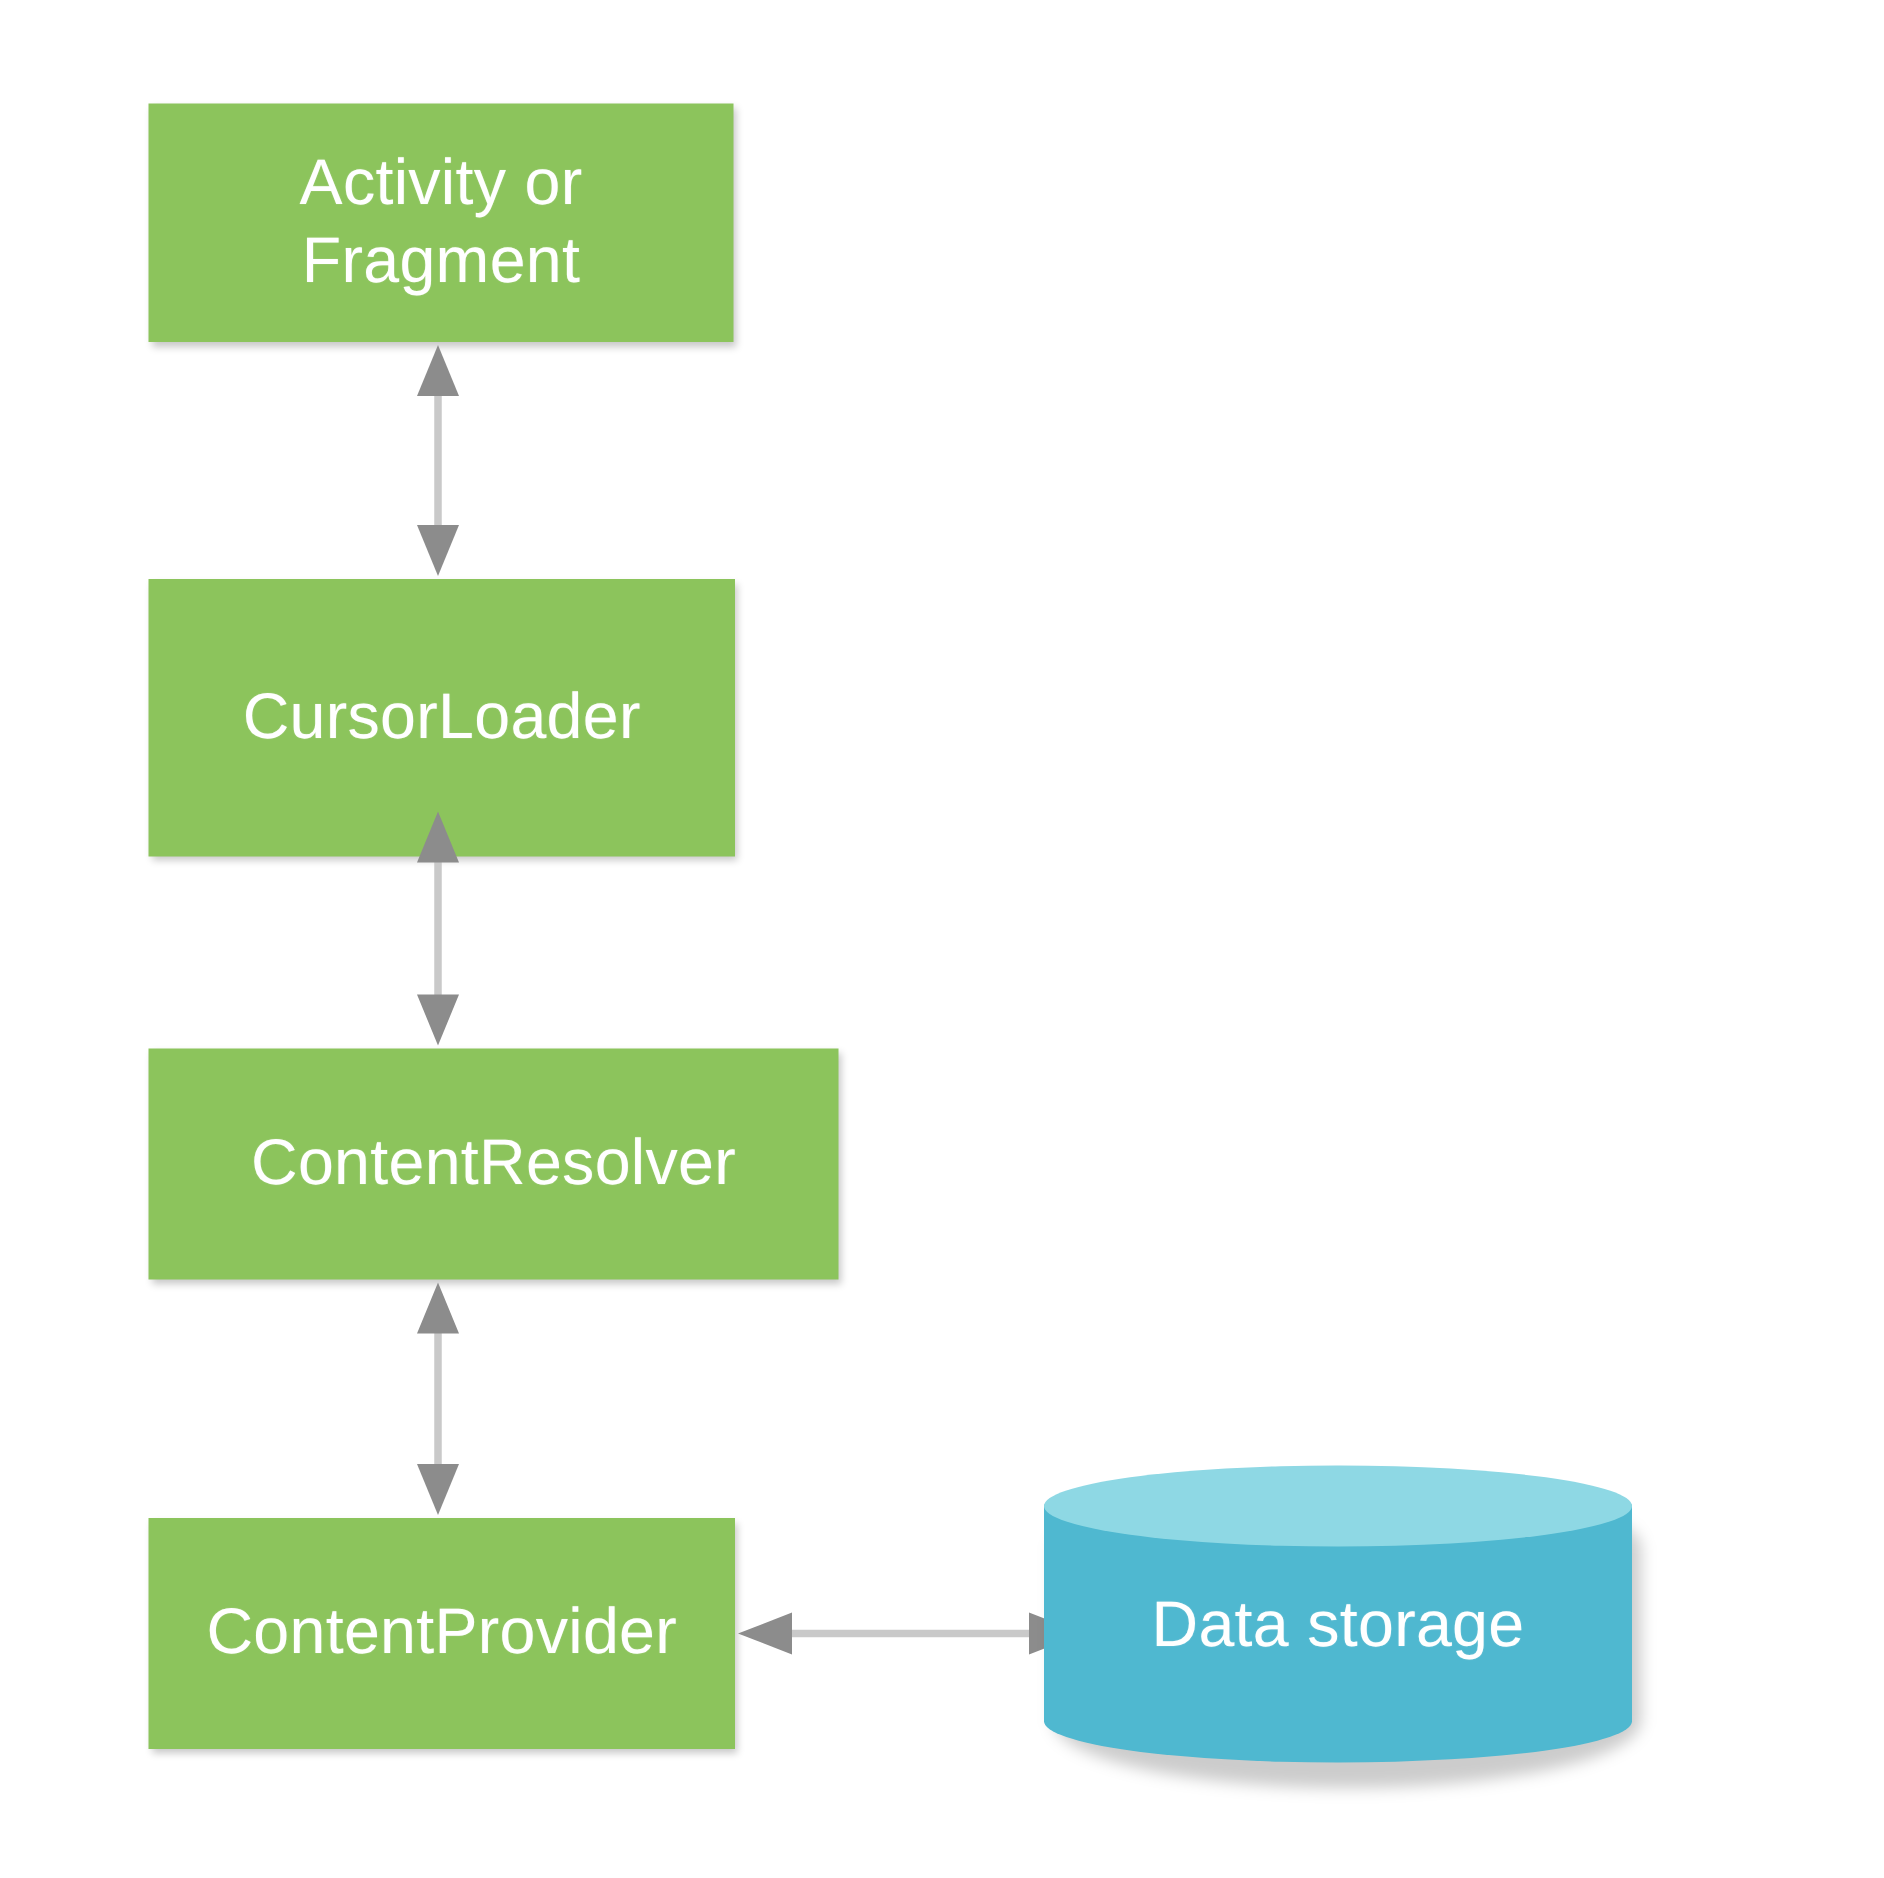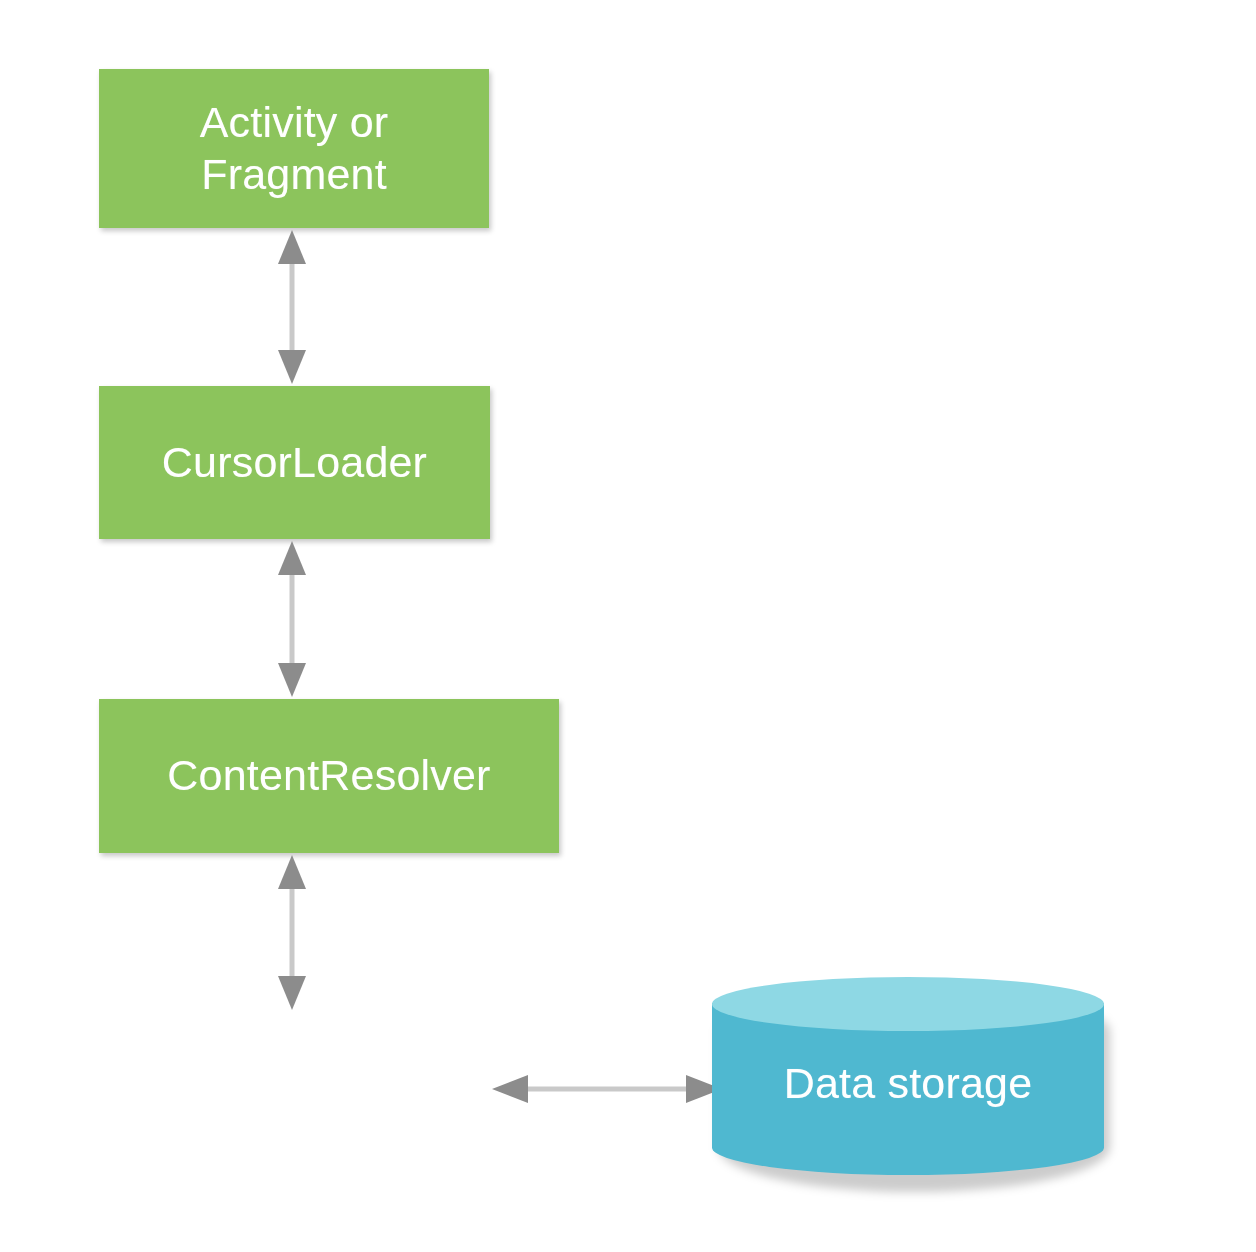--- a/index.html
+++ b/index.html
@@ -33,39 +33,39 @@
     color: #ffffff;
     font-size: 43px;
     line-height: 1.19;
     text-align: center;
     white-space: pre-line;
     letter-spacing: 0.2px;
     text-shadow: 0 0 1px rgba(255,255,255,0.35);
   }
 
   #box-activity  { left: 99px;  top: 69px;   width: 390px; height: 159px; }
-  #box-cursor    { left: 99px;  top: 386px;  width: 391px; height: 153px; }
+  #box-cursor    { left: 99px;  top: 386px;  width: 391px; height: 185px; }
   #box-resolver  { left: 99px;  top: 699px;  width: 460px; height: 154px; }
   #box-provider  { left: 99px;  top: 1012px; width: 391px; height: 154px; }
 
   
   .arrow {
     position: absolute;
   }
   .arrow svg { display: block; overflow: visible; }
 
   #arrow-activity-cursor  { left: 264px; top: 228px; width: 56px; height: 158px; }
   #arrow-cursor-resolver  { left: 264px; top: 539px; width: 56px; height: 160px; }
   #arrow-resolver-provider{ left: 264px; top: 853px; width: 56px; height: 159px; }
   #arrow-provider-storage { left: 490px; top: 1062px; width: 234px; height: 54px; }
 
   
   #cylinder {
     position: absolute;
-    left: 712px;
+    left: 696px;
     top: 977px;
     width: 356px;
     height: 215px;
   }
   #cylinder .cyl-shadow {
     position: absolute;
     left: 6px;
     top: 10px;
     width: 392px;
     height: 205px;
@@ -138,20 +138,23 @@
   </div>
 
   <div class="arrow" id="arrow-resolver-provider">
     <svg width="56" height="159" viewBox="0 0 56 159" xmlns="http://www.w3.org/2000/svg" aria-hidden="true">
       <line x1="28" y1="26" x2="28" y2="133" stroke="#c9c9c9" stroke-width="5"></line>
       <polygon points="28,2 42,36 14,36" fill="#8c8c8c"></polygon>
       <polygon points="28,157 42,123 14,123" fill="#8c8c8c"></polygon>
     </svg>
   </div>
 
+  <div class="node-box" id="box-provider">
+    <span class="node-label">ContentProvider</span>
+  </div>
 
   <div class="arrow" id="arrow-provider-storage">
     <svg width="234" height="54" viewBox="0 0 234 54" xmlns="http://www.w3.org/2000/svg" aria-hidden="true">
       <line x1="30" y1="27" x2="204" y2="27" stroke="#c9c9c9" stroke-width="5"></line>
       <polygon points="2,27 38,13 38,41" fill="#8c8c8c"></polygon>
       <polygon points="232,27 196,13 196,41" fill="#8c8c8c"></polygon>
     </svg>
   </div>
 
   <div id="cylinder">

